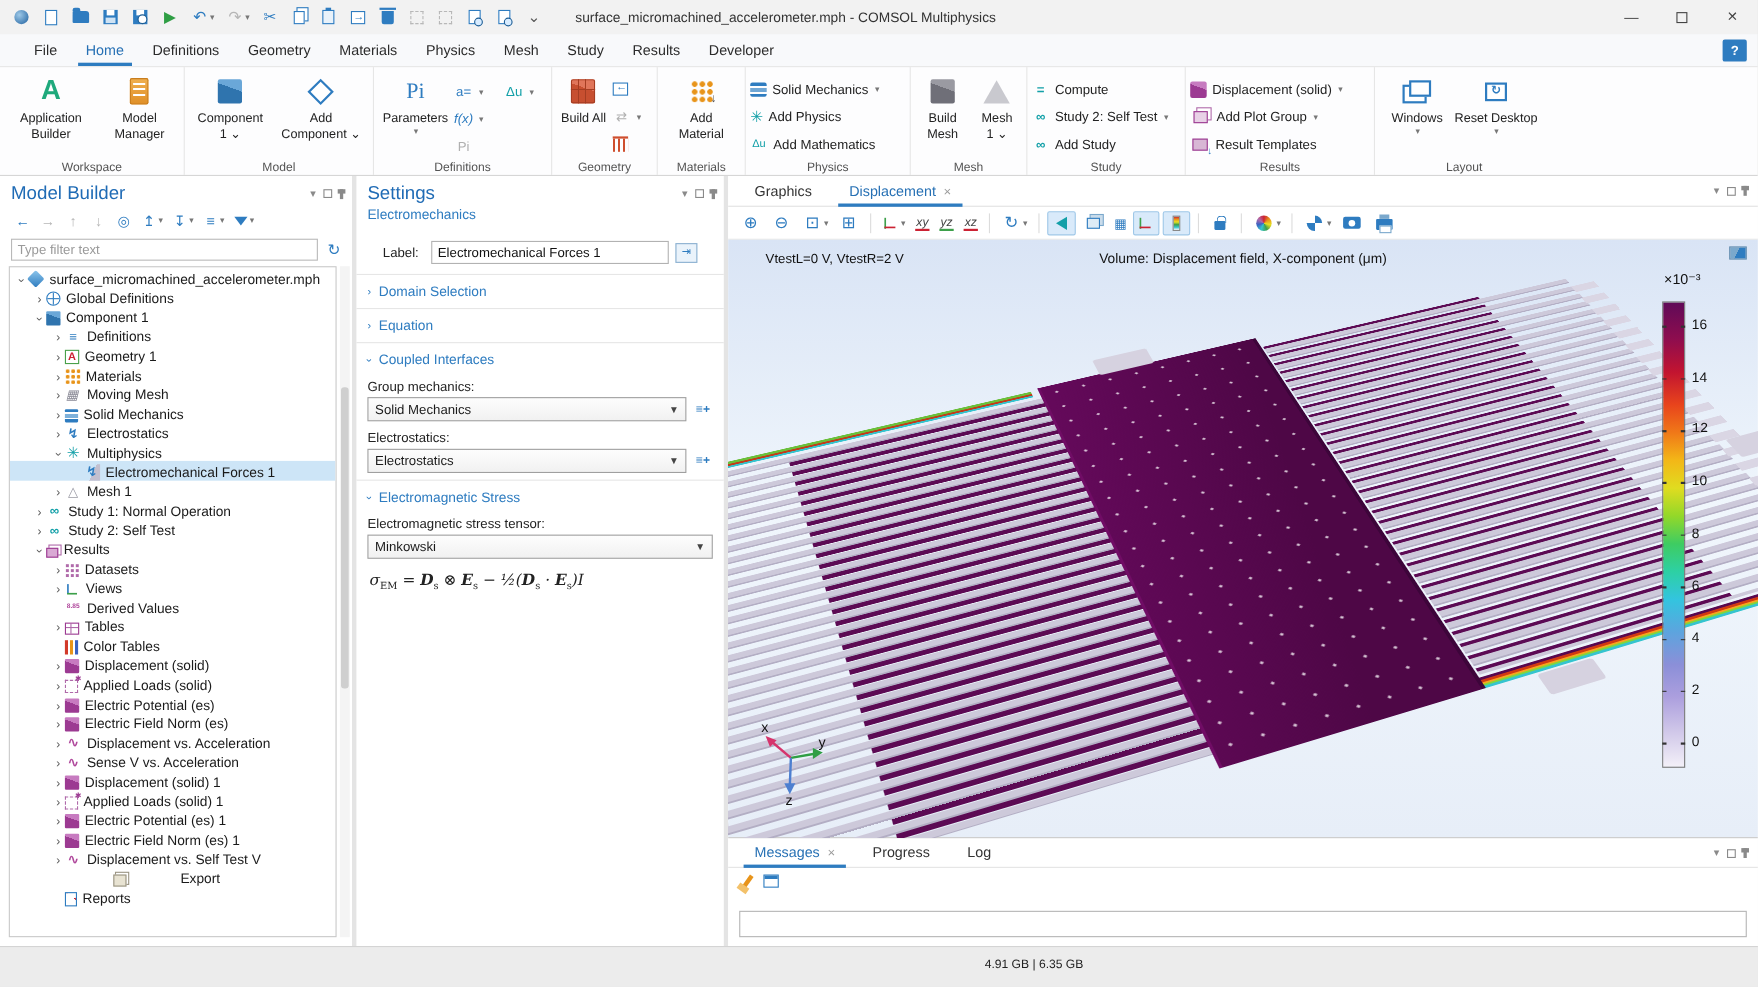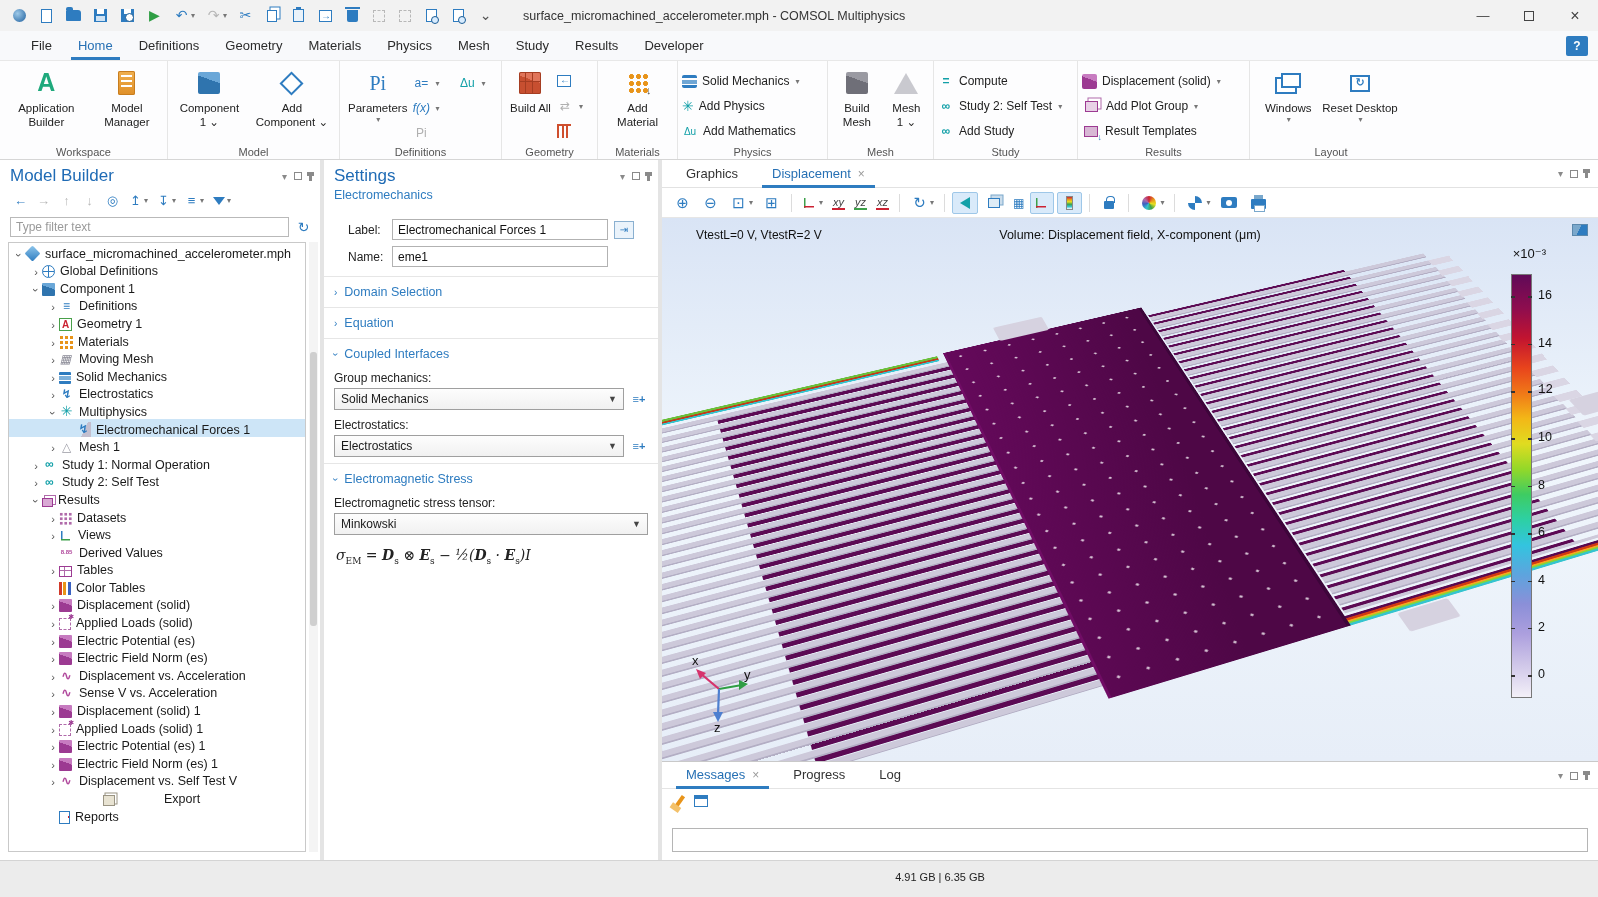--- a/index.html
+++ b/index.html
@@ -733,25 +733,20 @@
         <span class="pc-pin"></span>
       </div>
     </div>
     <div class="subhead">Electromechanics</div>
 
     <div class="field" style="margin-top:6px">
       <label>Label:</label>
       <input type="text" value="Electromechanical Forces 1" style="">
       <span class="rename-btn">⇥</span>
     </div>
-    <div class="field">
-      <label>Name:</label>
-      <input type="text" value="eme1" style="">
-      <span style="width:20px"></span>
-    </div>
 
     <div class="sect">
       <span class="chev">›</span>
       <span>Domain Selection</span>
     </div>
     <div class="sect">
       <span class="chev">›</span>
       <span>Equation</span>
     </div>
     <div class="sect">

